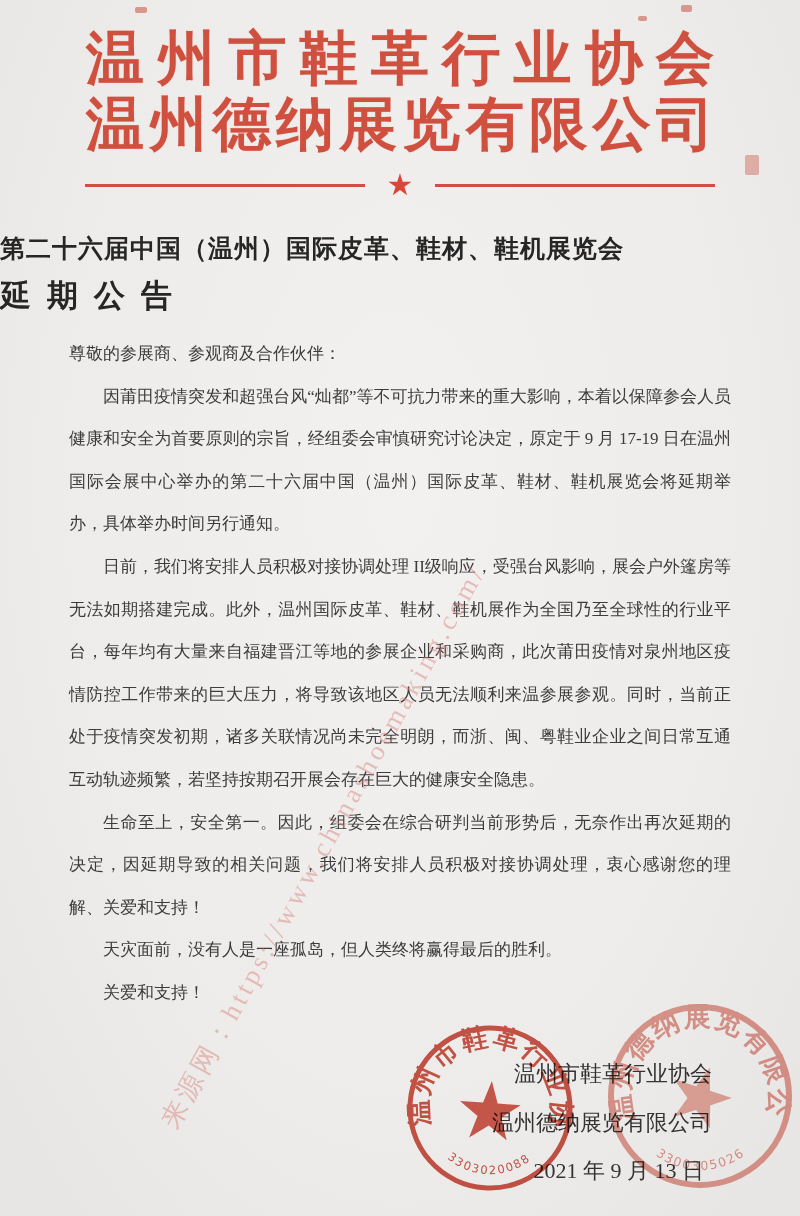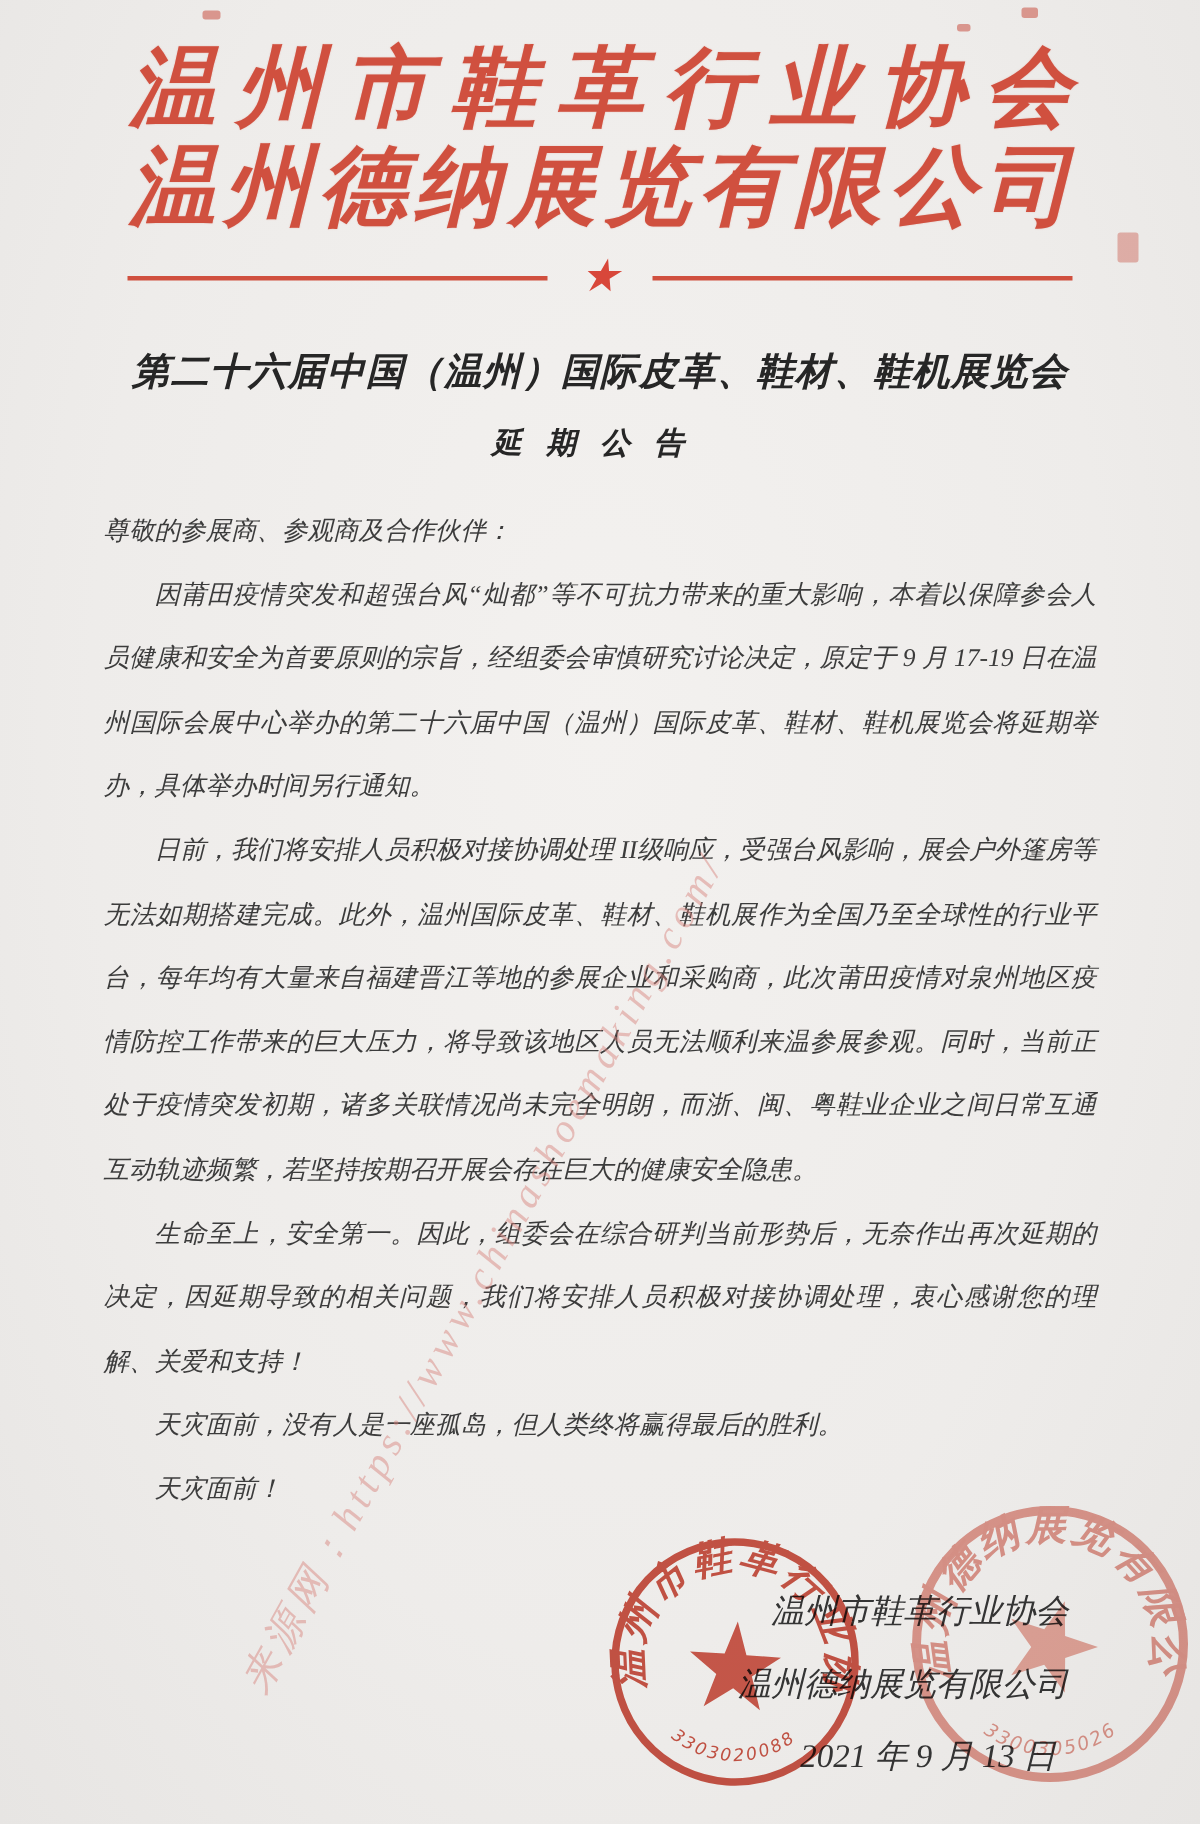--- a/index.html
+++ b/index.html
@@ -9,21 +9,20 @@
     background: #e8e6e4;
   }
   .page {
     position: relative;
     width: 800px;
     height: 1216px;
     overflow: hidden;
     background:
       radial-gradient(ellipse at 50% 40%, #f3f1ef 0%, #eeecea 60%, #e7e5e3 100%);
     color: #3b3b3b;
-    font-style: italic;
   }
 
   
   .letterhead { padding-top: 26px; }
   .lh-line {
     width: 628px;
     margin: 0 auto;
     font-size: 58px;
     line-height: 66px;
     font-weight: bold;
@@ -46,32 +45,31 @@
   .divider .star {
     color: #d8473a;
     font-size: 30px;
     line-height: 30px;
     margin: 0 22px;
   }
 
   
   .doc-title {
     margin-top: 34px;
-    text-align: center;
     font-weight: bold;
     color: #262626;
   }
   .doc-title .t1 {
     font-size: 25px;
     letter-spacing: 1px;
     line-height: 30px;
   }
   .doc-title .t2 {
     margin-top: 17px;
-    font-size: 20px;
+    font-size: 31px;
     letter-spacing: 16px;
     line-height: 30px;
   }
 
   
   .doc-body {
     width: 662px;
     margin: 22px auto 0 auto;
     font-size: 17px;
     line-height: 42.6px;
@@ -150,21 +148,21 @@
     <div class="t1">第二十六届中国（温州）国际皮革、鞋材、鞋机展览会</div>
     <div class="t2">延期公告</div>
   </div>
 
   <div class="doc-body">
     <p class="salutation">尊敬的参展商、参观商及合作伙伴：</p>
     <p>因莆田疫情突发和超强台风“灿都”等不可抗力带来的重大影响，本着以保障参会人员健康和安全为首要原则的宗旨，经组委会审慎研究讨论决定，原定于 9 月 17-19 日在温州国际会展中心举办的第二十六届中国（温州）国际皮革、鞋材、鞋机展览会将延期举办，具体举办时间另行通知。</p>
     <p>日前，我们将安排人员积极对接协调处理 II级响应，受强台风影响，展会户外篷房等无法如期搭建完成。此外，温州国际皮革、鞋材、鞋机展作为全国乃至全球性的行业平台，每年均有大量来自福建晋江等地的参展企业和采购商，此次莆田疫情对泉州地区疫情防控工作带来的巨大压力，将导致该地区人员无法顺利来温参展参观。同时，当前正处于疫情突发初期，诸多关联情况尚未完全明朗，而浙、闽、粤鞋业企业之间日常互通互动轨迹频繁，若坚持按期召开展会存在巨大的健康安全隐患。</p>
     <p>生命至上，安全第一。因此，组委会在综合研判当前形势后，无奈作出再次延期的决定，因延期导致的相关问题，我们将安排人员积极对接协调处理，衷心感谢您的理解、关爱和支持！</p>
     <p>天灾面前，没有人是一座孤岛，但人类终将赢得最后的胜利。</p>
-    <p>天灾面前！</p>
+    <p>关爱和支持！</p>
   </div>
 
   <div class="closing">
     <div>温州市鞋革行业协会</div>
     <div>温州德纳展览有限公司</div>
     <div class="date">2021 年 9 月 13 日</div>
   </div>
 
   <svg class="stamp stamp-1" width="176" height="176" viewBox="0 0 176 176">
     <defs>

